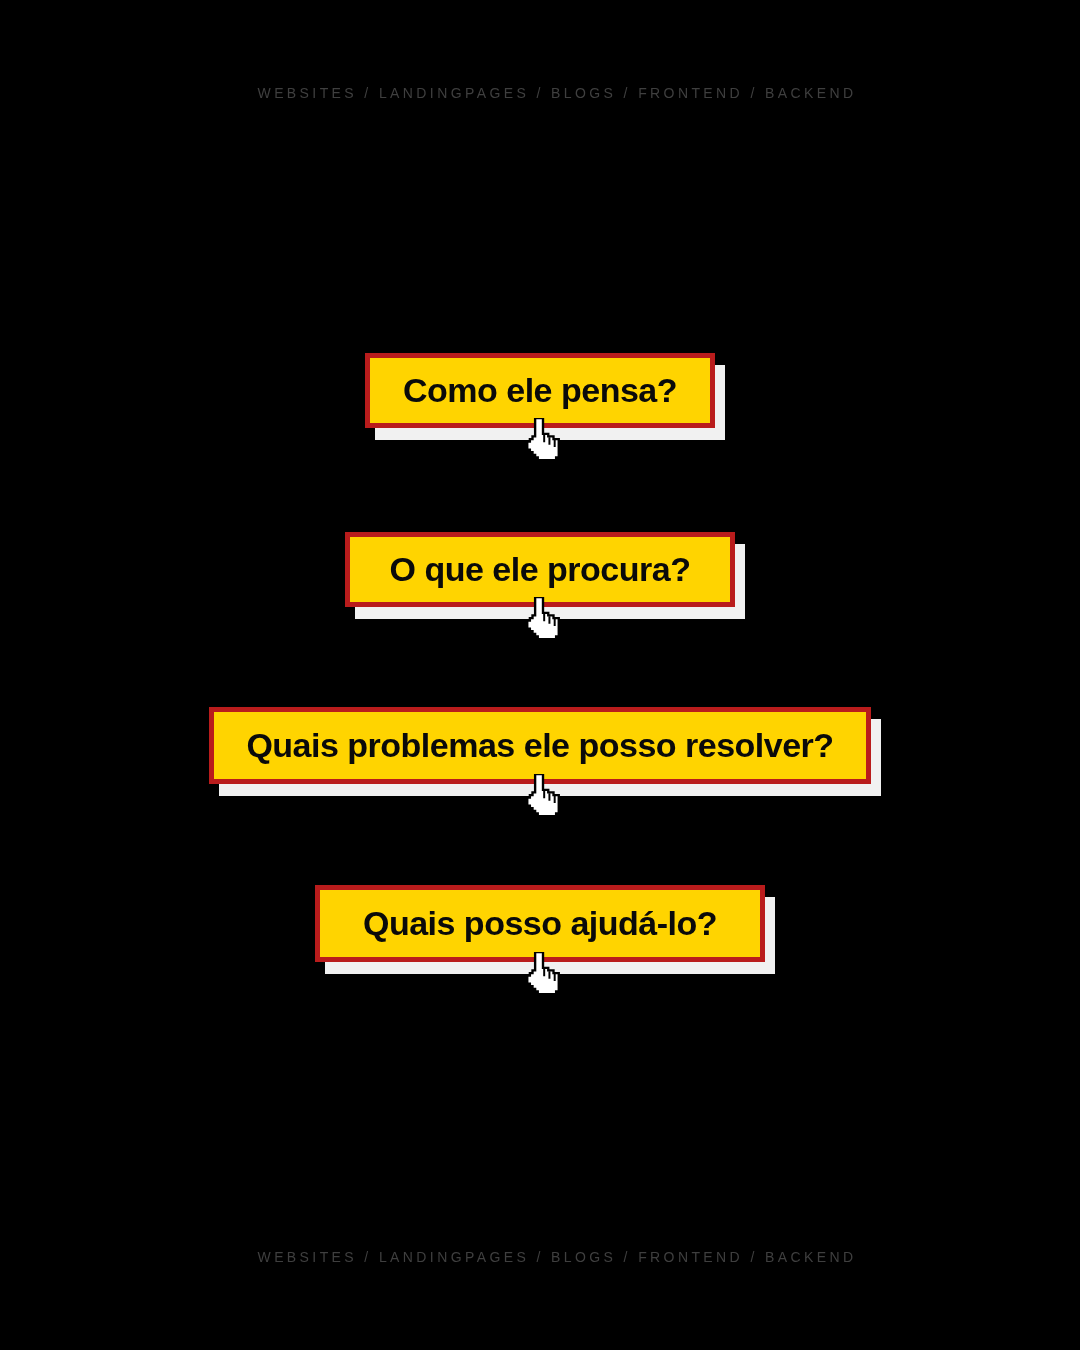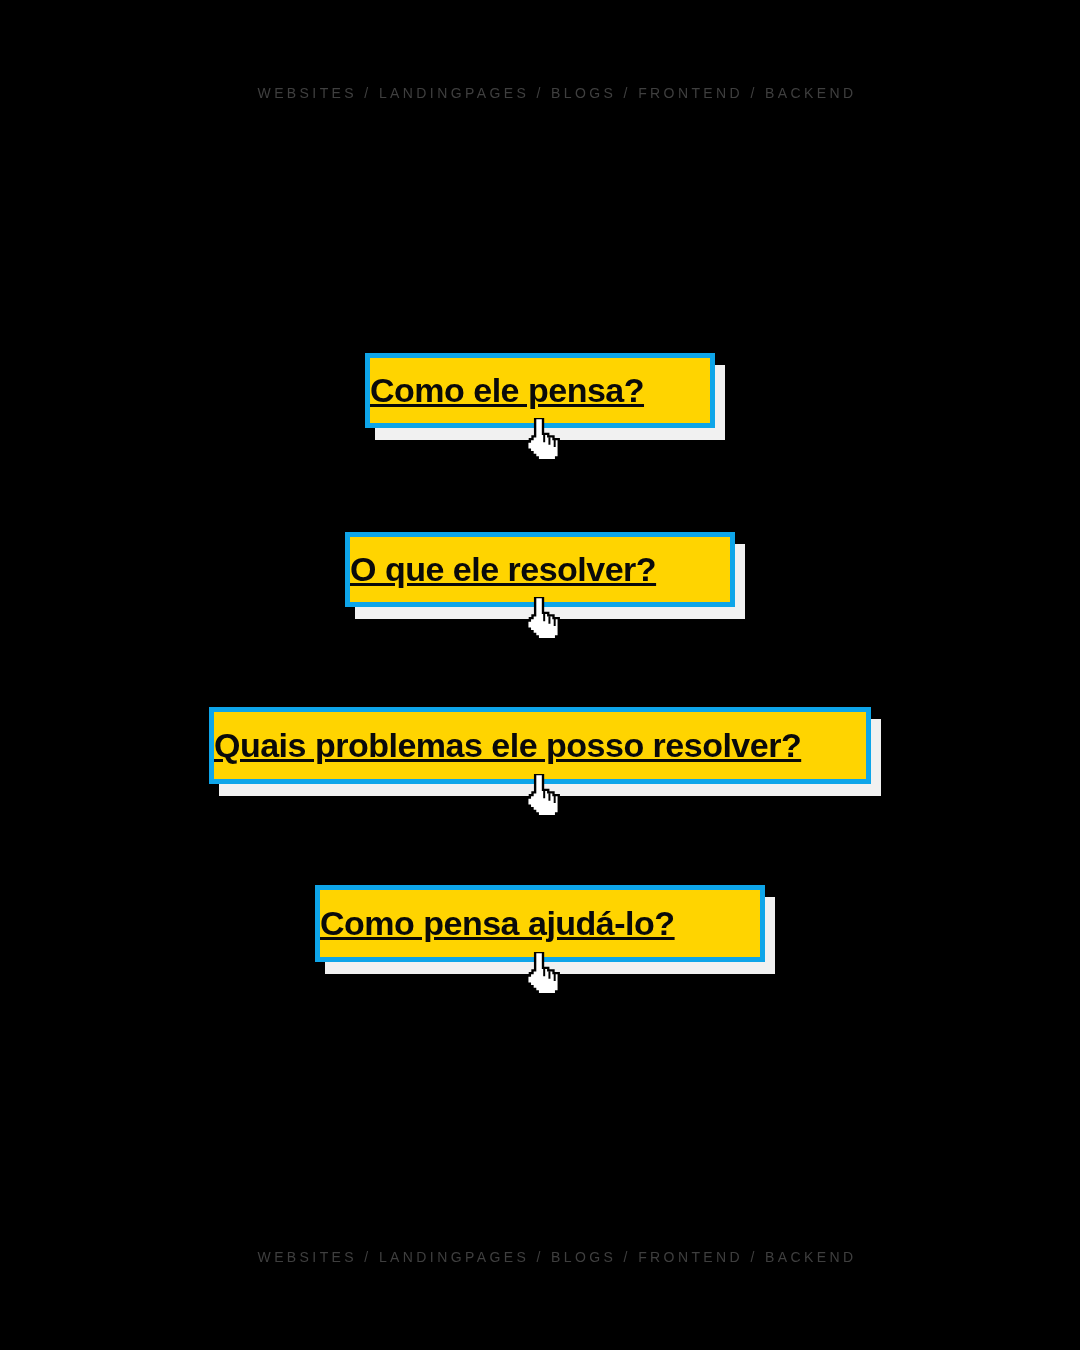--- a/index.html
+++ b/index.html
@@ -39,32 +39,31 @@
   .row-1 { top: 353px; }
   .row-2 { top: 532px; }
   .row-3 { top: 707px; }
   .row-4 { top: 885px; }
 
   .qbtn {
     position: relative;
     box-sizing: border-box;
     height: 75px;
     background: var(--accent-yellow, #FFD400);
-    border: 5px solid #0ea5e9;
+    border: 5px solid #b91c1c;
     box-shadow: 10px 12px 0 0 var(--shadow-color, #F1F1F1);
     display: flex;
     align-items: center;
-    justify-content: flex-start;
+    justify-content: center;
     color: var(--button-text-color, #0A0A0A);
     font-size: 34px;
     font-weight: 700;
     letter-spacing: -0.5px;
     white-space: nowrap;
     cursor: pointer;
-    text-decoration: underline;
   }
   .row-1 .qbtn { width: 350px; }
   .row-2 .qbtn { width: 390px; }
   .row-3 .qbtn { width: 662px; height: 77px; }
   .row-4 .qbtn { width: 450px; height: 77px; }
 
   .cursor {
     position: absolute;
     left: 50%;
     margin-left: -18px;
@@ -86,41 +85,41 @@
       <span>Como ele pensa?</span>
       <svg class="cursor" viewBox="0 0 16 19">
         <path d="M5,0 H8 V6 H10 V7 H12 V8 H14 V15 H13 V16 H6 V15 H5 V14 H4 V13 H3 V12 H2 V9 H3 V8 H4 V7 H5 Z" fill="#ffffff" stroke="#000000" stroke-width="0.9" stroke-linejoin="miter"></path>
         <path d="M8.45,6.3 V9.2 M10.45,7.3 V10.2 M12.45,8.3 V11" stroke="#000000" stroke-width="0.75" fill="none"></path>
       </svg>
     </div>
   </div>
 
   <div class="btn-row row-2">
     <div class="qbtn">
-      <span>O que ele resolver?</span>
+      <span>O que ele procura?</span>
       <svg class="cursor" viewBox="0 0 16 19">
         <path d="M5,0 H8 V6 H10 V7 H12 V8 H14 V15 H13 V16 H6 V15 H5 V14 H4 V13 H3 V12 H2 V9 H3 V8 H4 V7 H5 Z" fill="#ffffff" stroke="#000000" stroke-width="0.9" stroke-linejoin="miter"></path>
         <path d="M8.45,6.3 V9.2 M10.45,7.3 V10.2 M12.45,8.3 V11" stroke="#000000" stroke-width="0.75" fill="none"></path>
       </svg>
     </div>
   </div>
 
   <div class="btn-row row-3">
     <div class="qbtn">
       <span>Quais problemas ele posso resolver?</span>
       <svg class="cursor" viewBox="0 0 16 19">
         <path d="M5,0 H8 V6 H10 V7 H12 V8 H14 V15 H13 V16 H6 V15 H5 V14 H4 V13 H3 V12 H2 V9 H3 V8 H4 V7 H5 Z" fill="#ffffff" stroke="#000000" stroke-width="0.9" stroke-linejoin="miter"></path>
         <path d="M8.45,6.3 V9.2 M10.45,7.3 V10.2 M12.45,8.3 V11" stroke="#000000" stroke-width="0.75" fill="none"></path>
       </svg>
     </div>
   </div>
 
   <div class="btn-row row-4">
     <div class="qbtn">
-      <span>Como pensa ajudá-lo?</span>
+      <span>Quais posso ajudá-lo?</span>
       <svg class="cursor" viewBox="0 0 16 19">
         <path d="M5,0 H8 V6 H10 V7 H12 V8 H14 V15 H13 V16 H6 V15 H5 V14 H4 V13 H3 V12 H2 V9 H3 V8 H4 V7 H5 Z" fill="#ffffff" stroke="#000000" stroke-width="0.9" stroke-linejoin="miter"></path>
         <path d="M8.45,6.3 V9.2 M10.45,7.3 V10.2 M12.45,8.3 V11" stroke="#000000" stroke-width="0.75" fill="none"></path>
       </svg>
     </div>
   </div>
 
   <div class="ticker ticker-bottom">WEBSITES / LANDINGPAGES / BLOGS / FRONTEND / BACKEND</div>
 
 </div>

